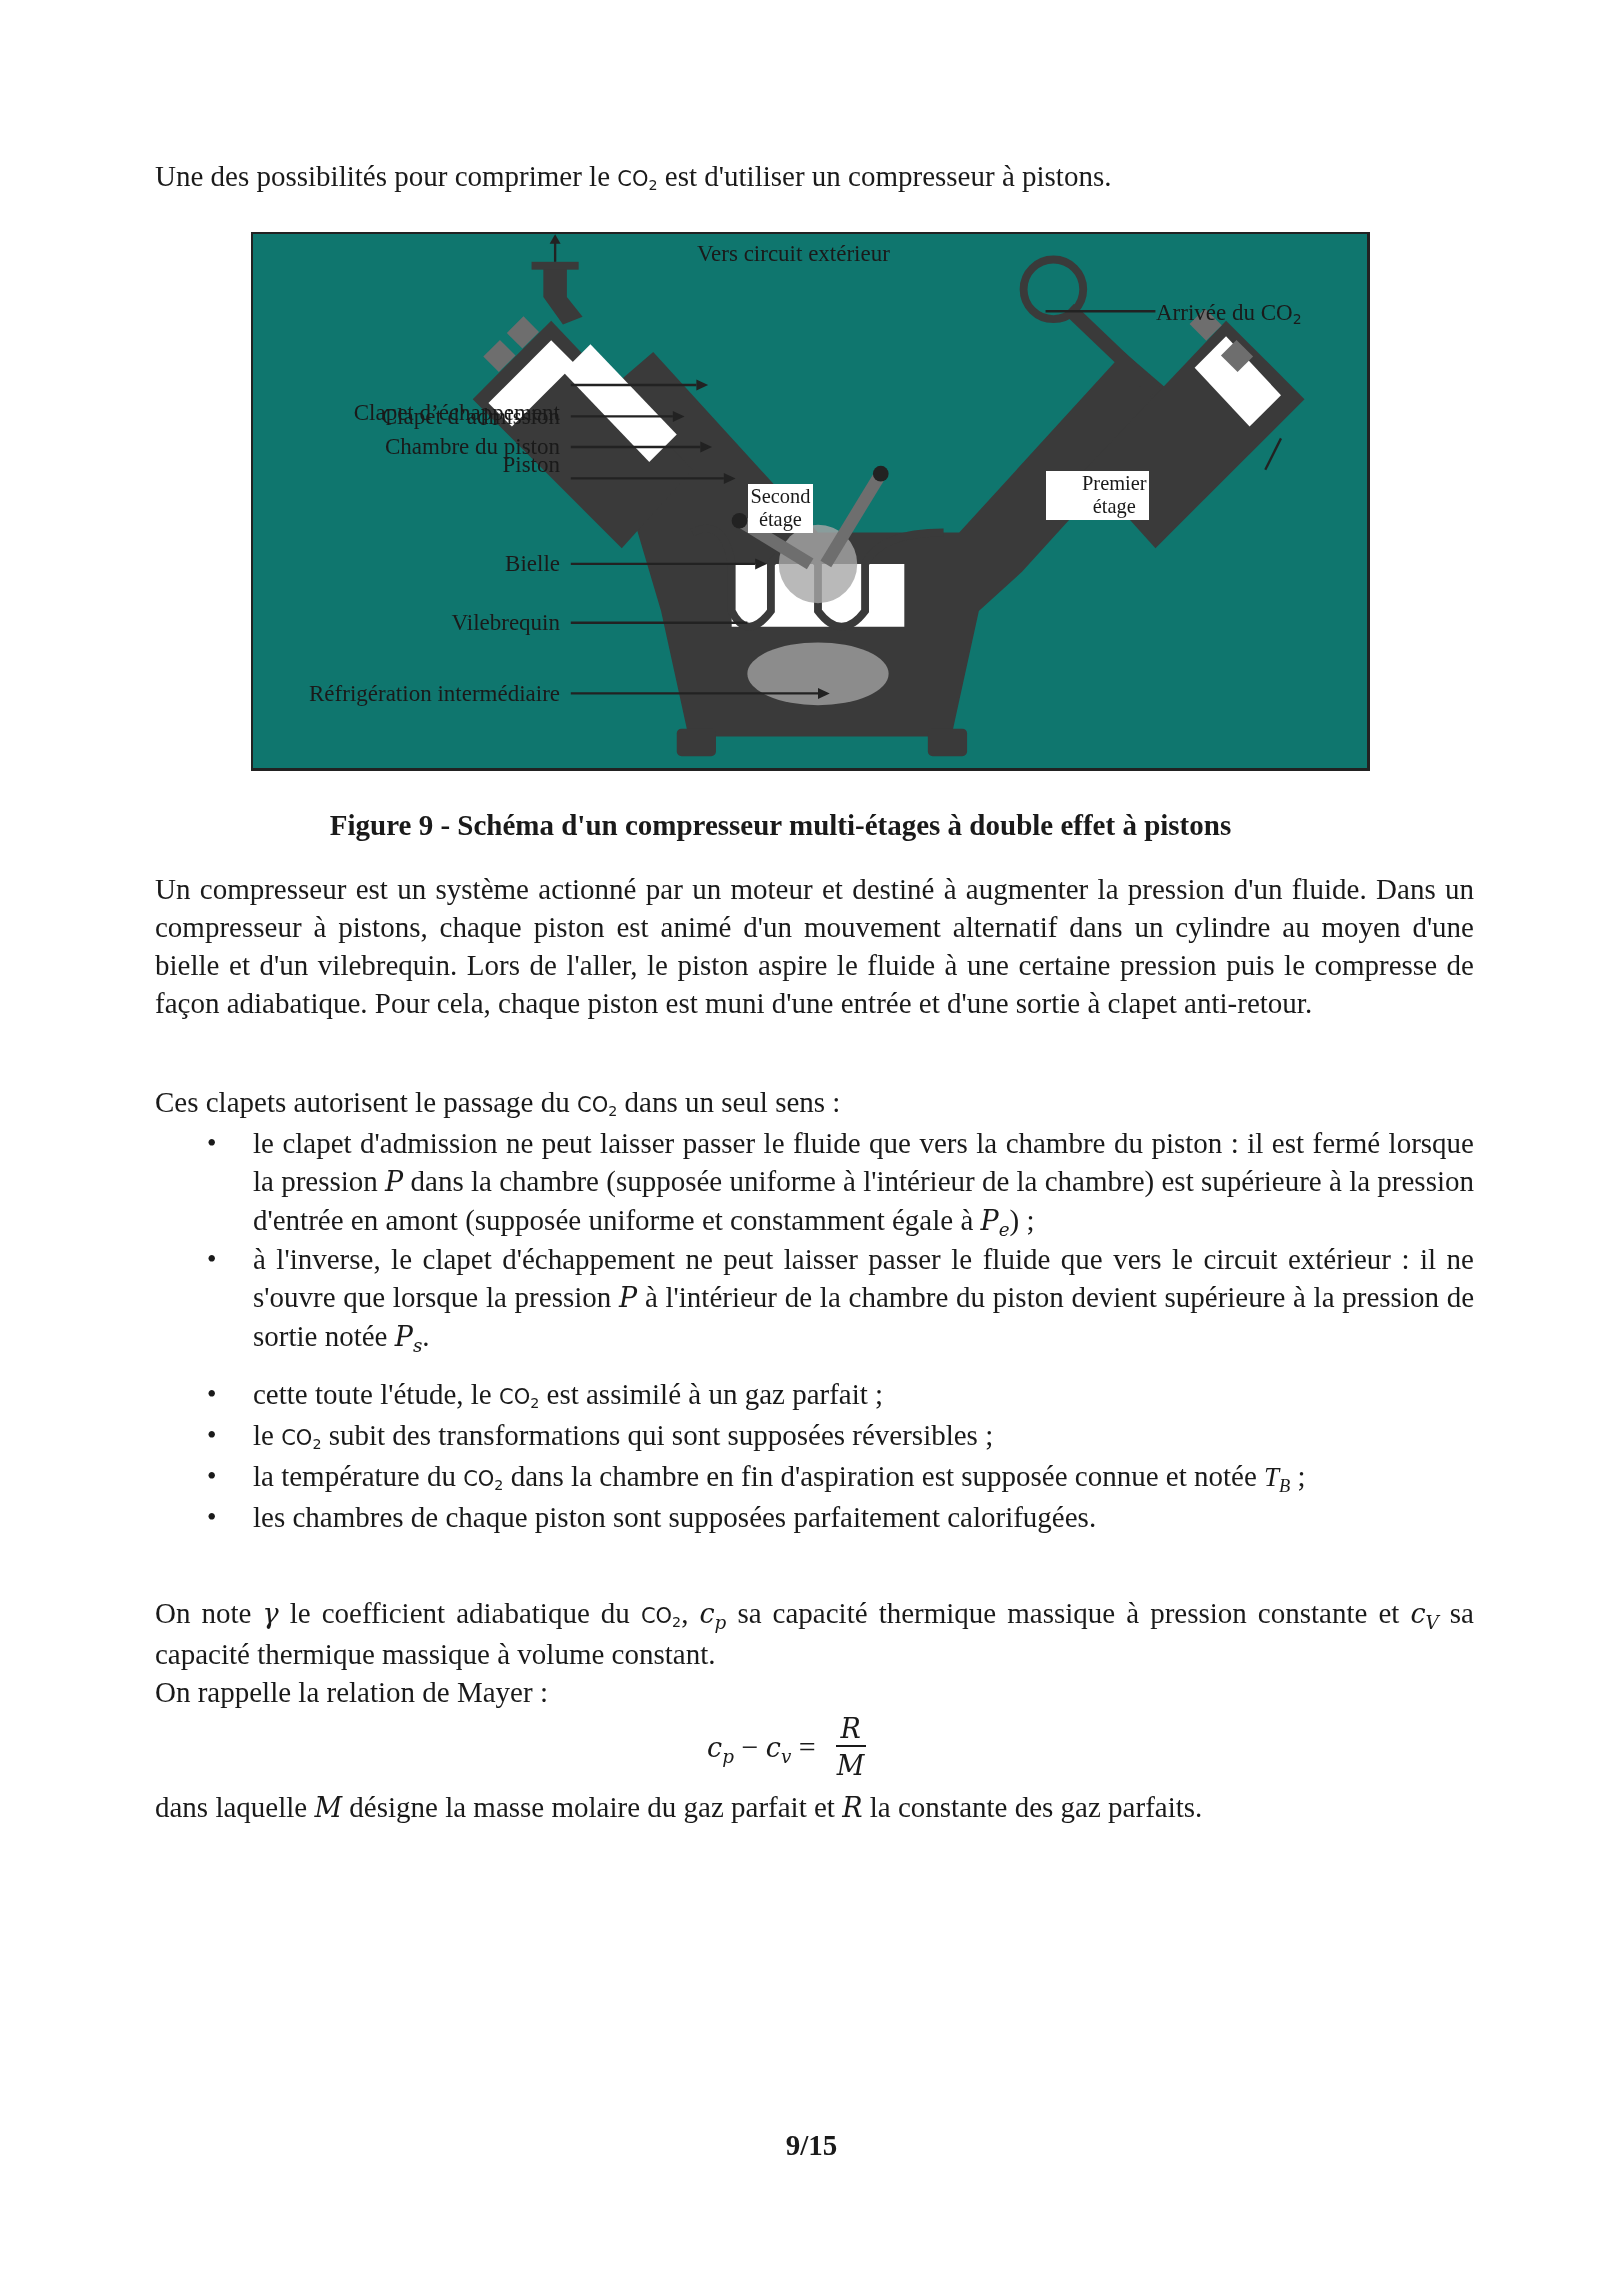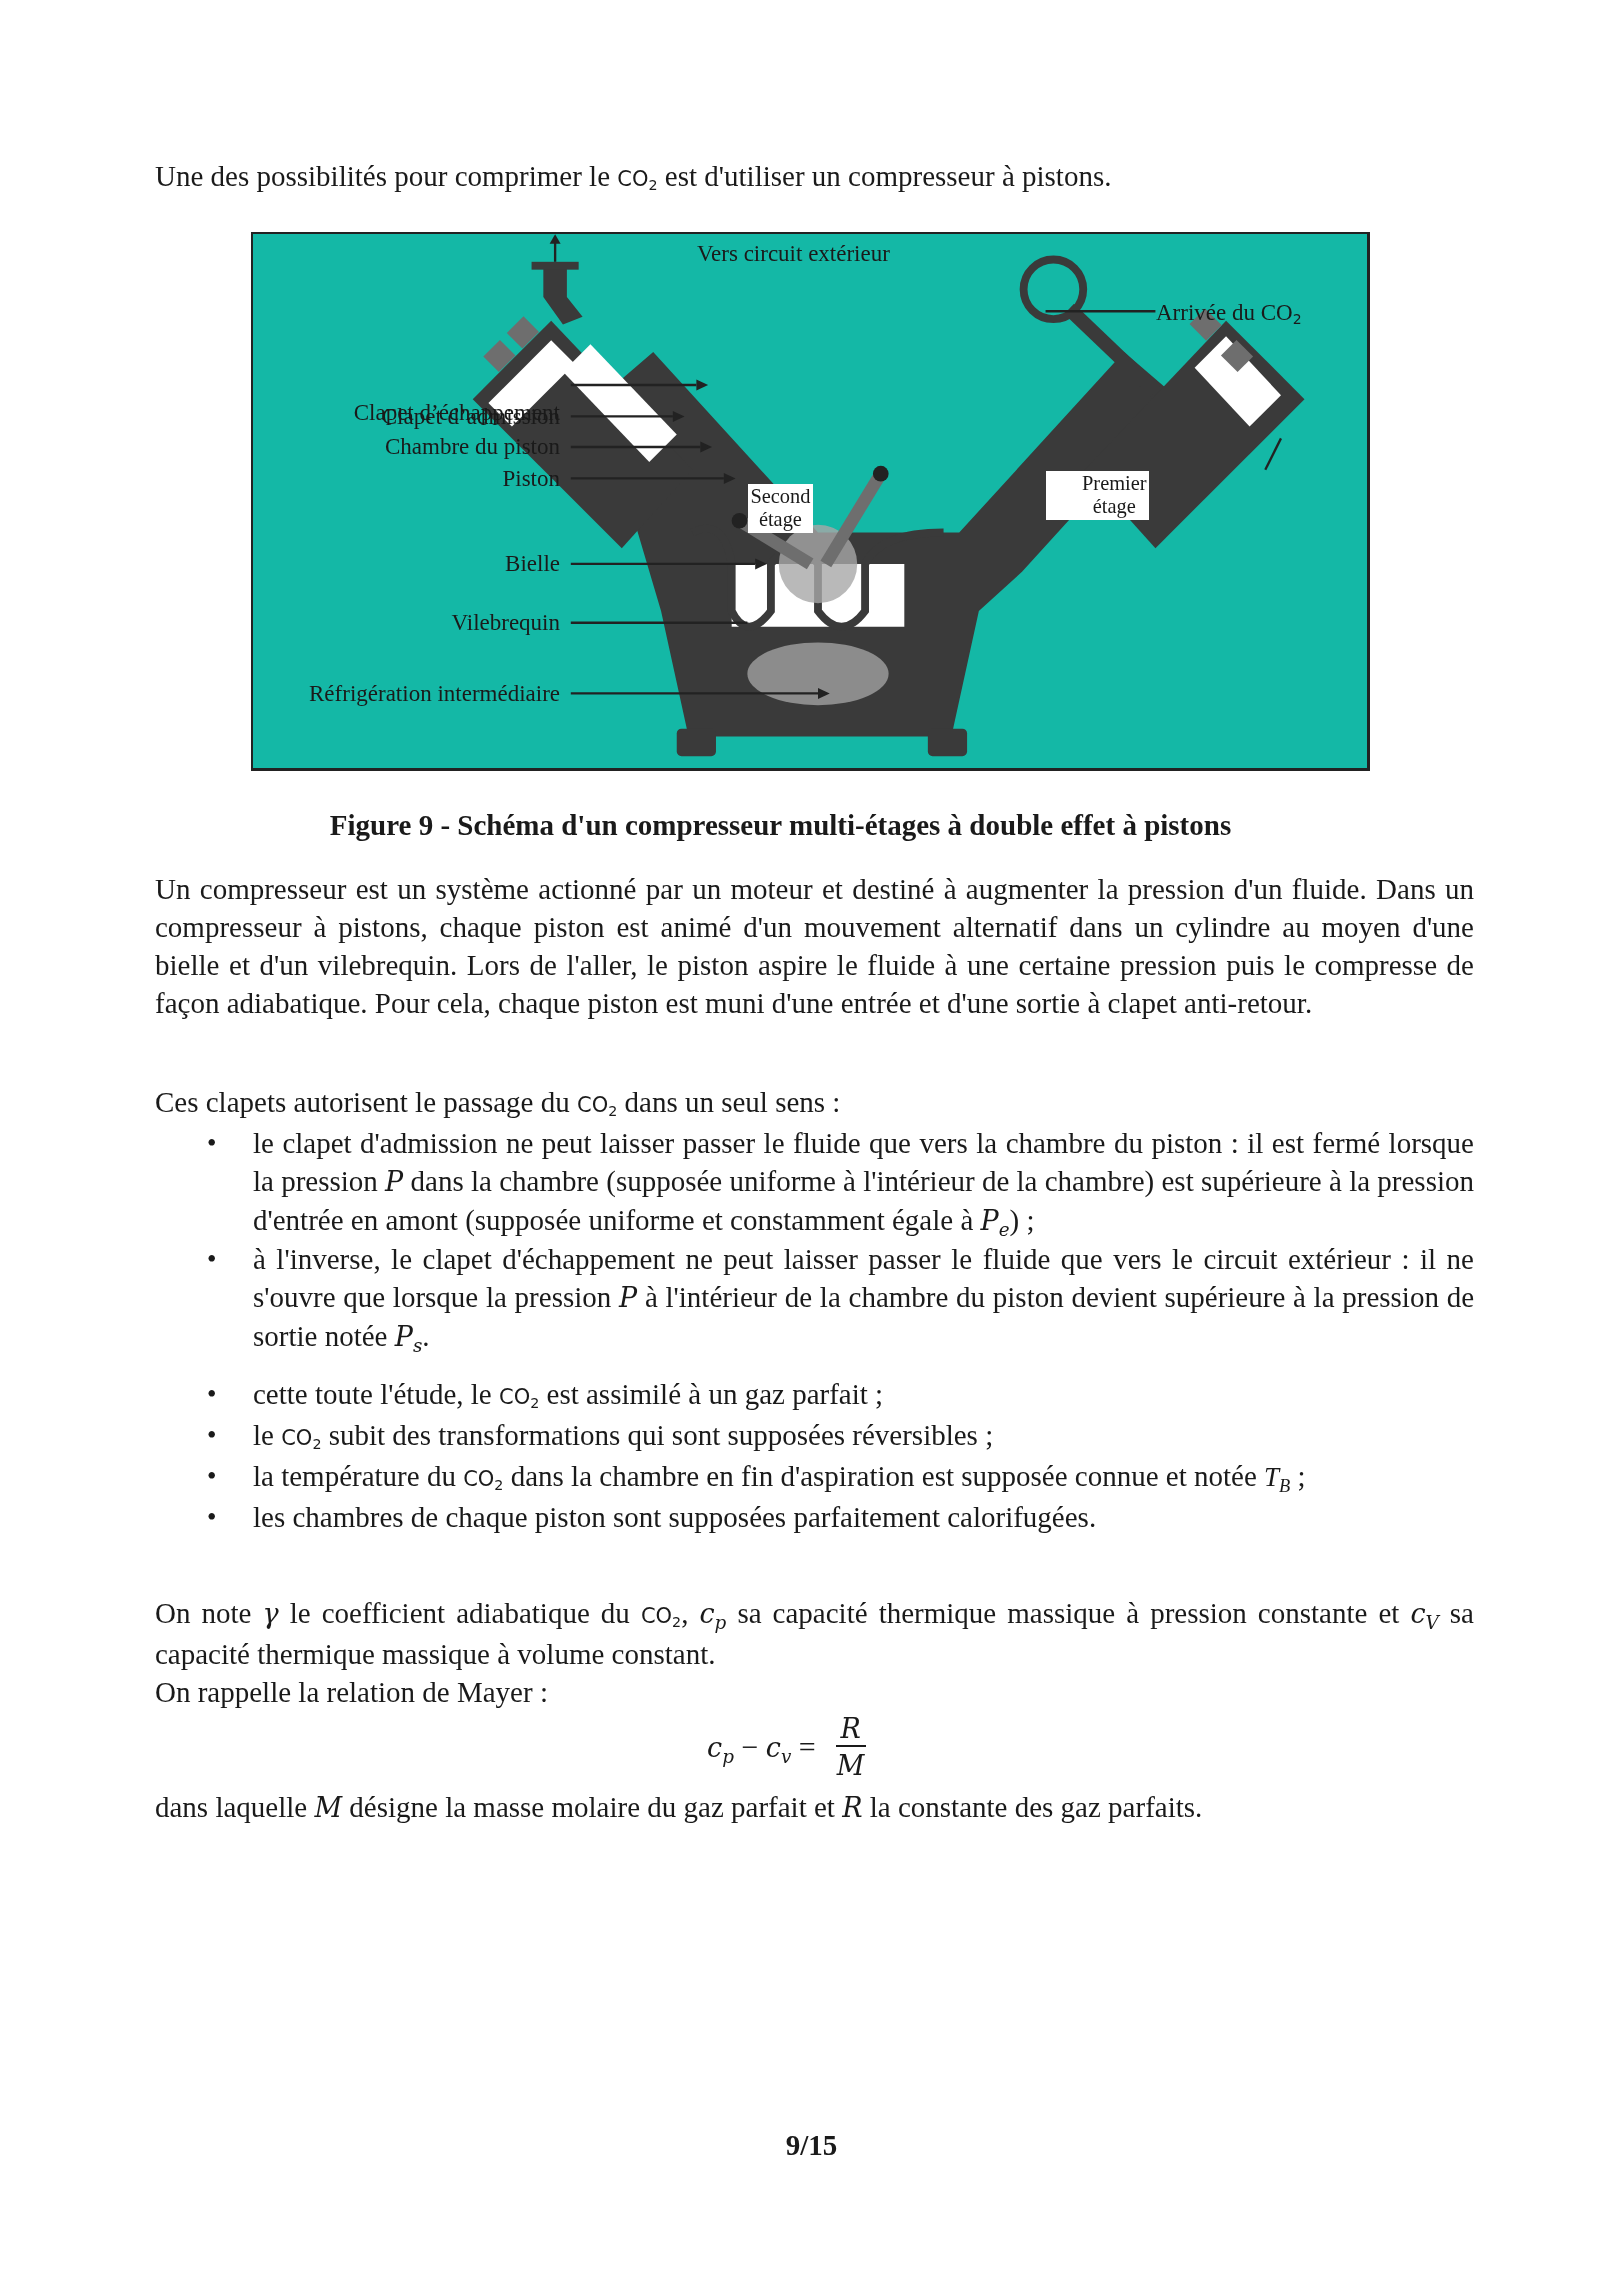--- a/index.html
+++ b/index.html
@@ -8,21 +8,21 @@
   .p { position: absolute; left: 155px; width: 1319px; font-size: 29px; line-height: 38px; }
   .just { text-align: justify; text-align-last: left; }
   .m { font-family: "DejaVu Serif", serif; font-style: italic; font-size: 27px; }
   .co2 { font-family: "DejaVu Sans", sans-serif; font-size: 21px; }
   sub { font-size: 0.68em; vertical-align: -0.3em; line-height: 0; }
   ul { margin: 0; padding: 0; list-style: none; }
   li { position: relative; padding-left: 98px; text-align: justify; }
   li::before { content: "\2022"; position: absolute; left: 52px; top: 0; font-size: 27px; }
   #intro { top: 157px; }
   #figure { position: absolute; left: 251px; top: 232px; width: 1119px; height: 539px;
-            border: 2.4px solid #222; border-right-width: 3.1px; border-bottom-width: 3.1px; box-sizing: border-box; background:#14b8a6; }
+            border: 2.4px solid #222; border-right-width: 3.1px; border-bottom-width: 3.1px; box-sizing: border-box; background:#0f766e; }
   #figure svg { position: absolute; left: 0; top: 0; }
   .lbl { position: absolute; font-size: 23px; line-height: 27px; color: #1a1a1a; white-space: nowrap; }
   .lbl.r { text-align: right; }
   .stage { position: absolute; background: #fff; font-size: 20.4px; line-height: 23.6px; text-align: center; padding: 0.8px 2.4px; }
   #caption { position: absolute; top: 809px; left: 0; width: 1561px; text-align: center; font-weight: bold; font-size: 29px; }
   #para1 { top: 870px; }
   #para2 { top: 1083px; }
   #para3 { top: 1375px; }
   #para4 { top: 1594px; }
   #formula { position: absolute; top: 1704px; left: 707px; height: 86px; display: flex; align-items: center; font-size: 30px; }
@@ -98,21 +98,21 @@
       <path d="M720 578 L735 585 L720 592 Z"></path>
     </g>
   </svg>
 
   <div class="lbl" style="left:444px; top:6.3px;">Vers circuit extérieur</div>
   <div class="lbl" style="left:903px; top:65px;"><span>Arrivée du CO</span><sub class="co2" style="font-size:14px">2</sub></div>
 
   <div class="lbl r" style="right:807px; top:137px;margin-top:28px;">Clapet d’échappement</div>
   <div class="lbl r" style="right:807px; top:169px;">Clapet d’admission</div>
   <div class="lbl r" style="right:807px; top:199px;">Chambre du piston</div>
-  <div class="lbl r" style="right:807px; top:231px;">Piston</div>
+  <div class="lbl r" style="right:807px; top:217px;">Piston</div>
   <div class="lbl r" style="right:807px; top:316px;">Bielle</div>
   <div class="lbl r" style="right:807px; top:375px;">Vilebrequin</div>
   <div class="lbl r" style="right:807px; top:446px;">Réfrigération intermédiaire</div>
 
   <div class="stage" style="left:495px; top:250px;">
       <div>Second</div>
       <div>étage</div>
     </div>
   <div class="stage" style="left:793px; top:237px;padding-left:36px;">
       <div>Premier</div>

